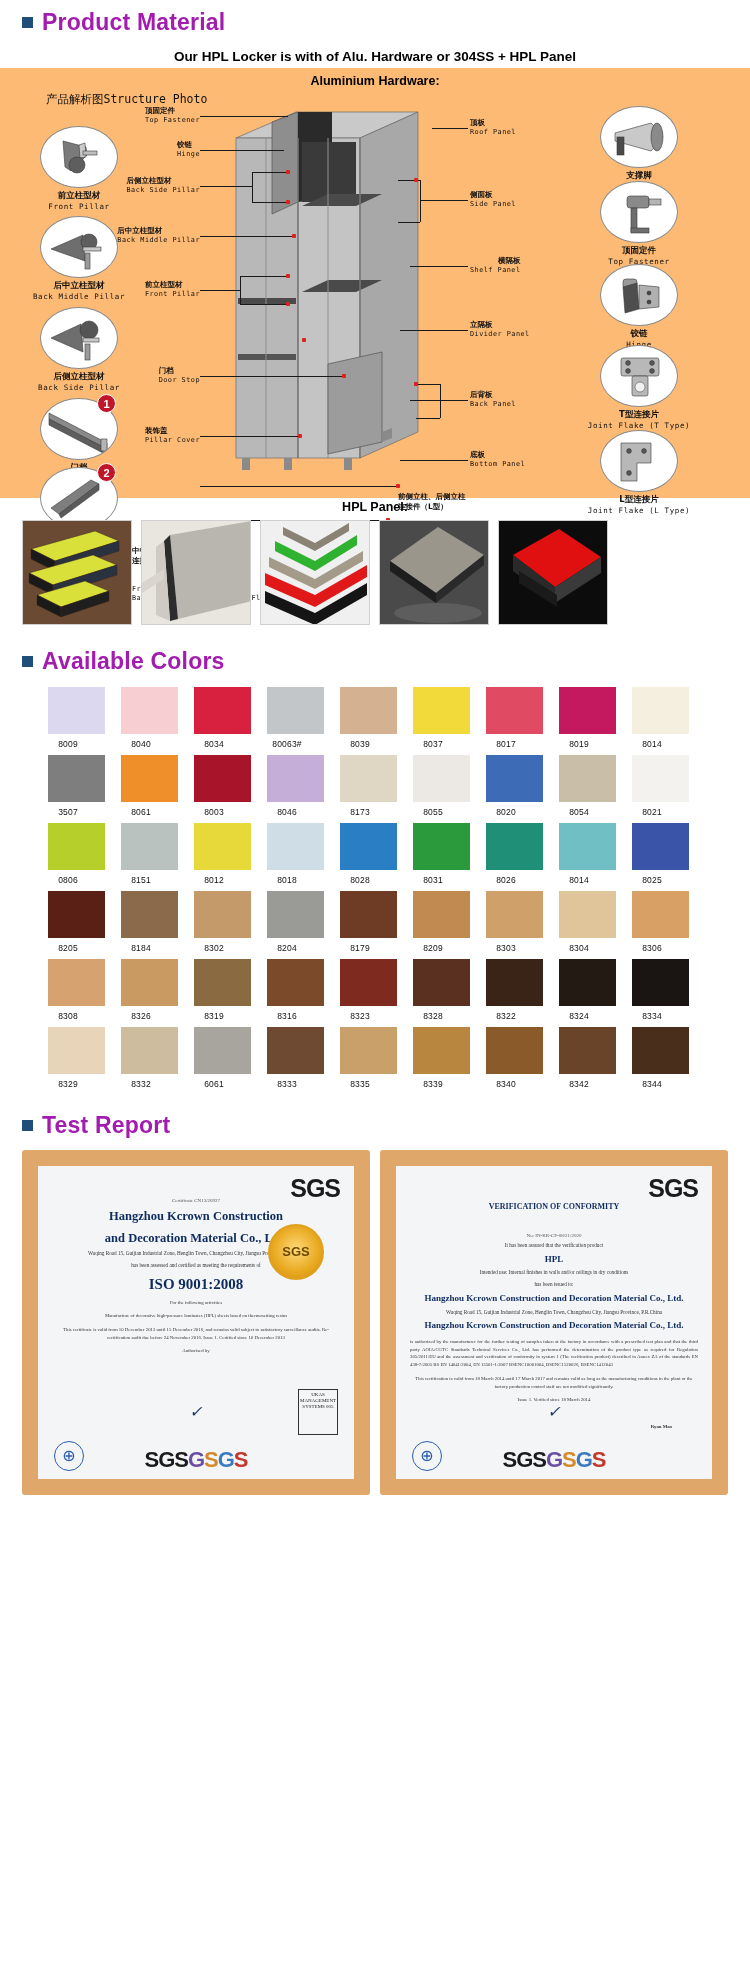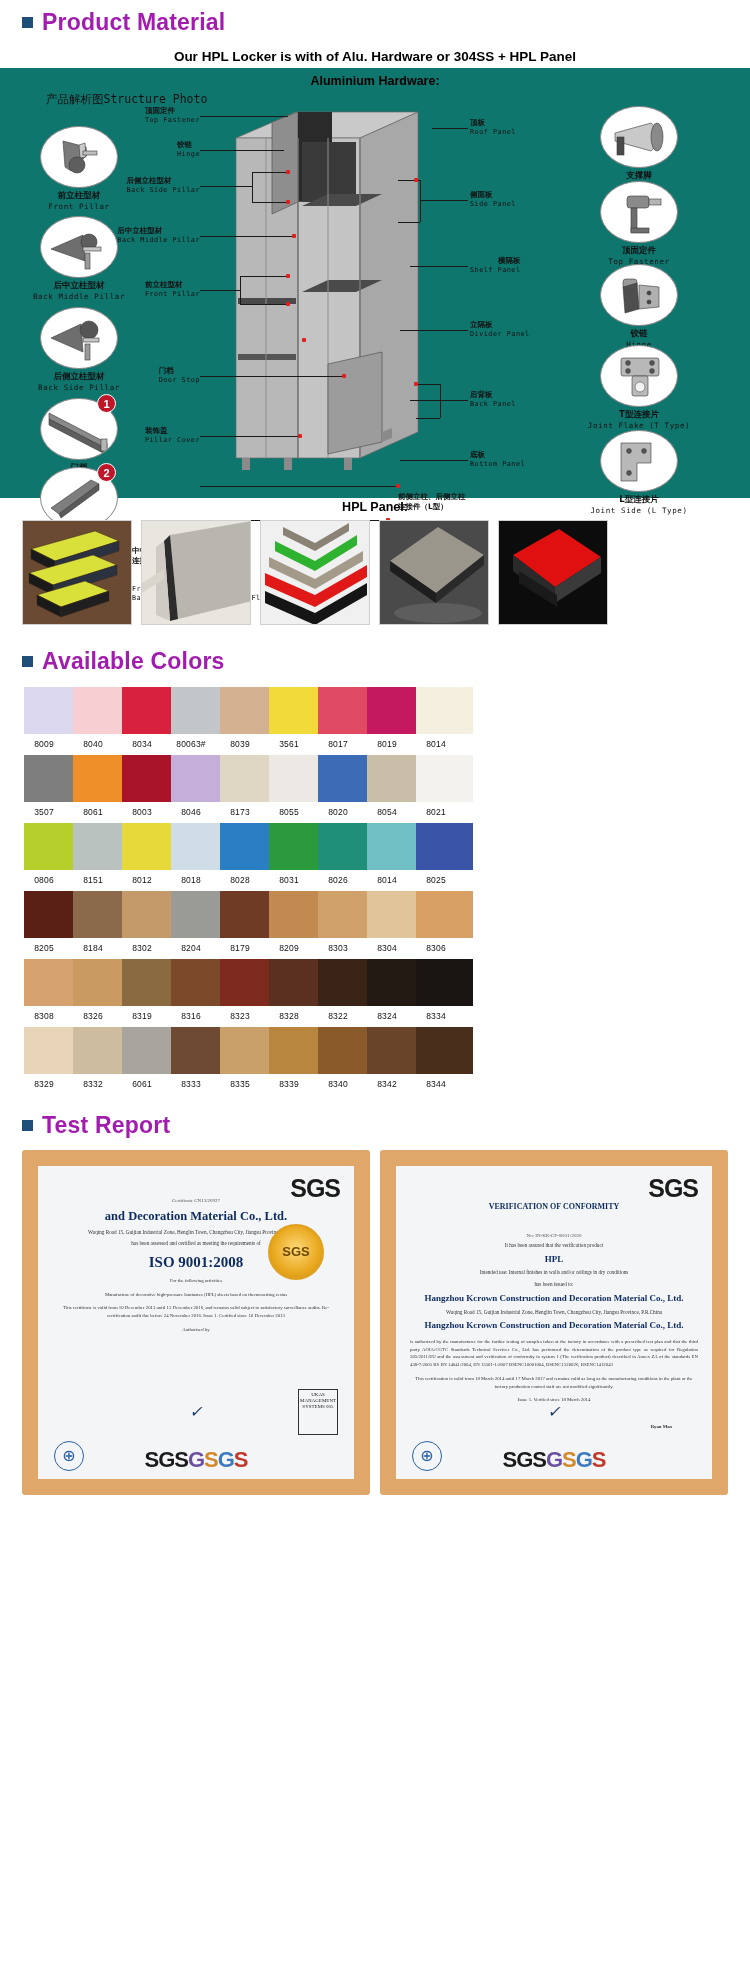--- a/index.html
+++ b/index.html
@@ -22,21 +22,21 @@
     letter-spacing:.2px; line-height:1.1;
   }
 
   .subtitle {
     text-align:center; font-size:13.5px; font-weight:bold; color:#000;
     padding:8px 0 4px 0;
   }
 
   
   .diagram {
-    position:relative; width:750px; height:430px; background:#0f766e;
+    position:relative; width:750px; height:430px; background:#fdba74;
     font-family:"DejaVu Sans Mono", monospace;
   }
   .alu-title {
     position:absolute; left:0; right:0; top:6px; text-align:center;
     font-size:12.5px; font-weight:bold; color:#000;
     font-family:"Liberation Sans", sans-serif;
   }
   .struct-label {
     position:absolute; left:46px; top:24px; font-size:11.5px;
     color:#111; white-space:nowrap;
@@ -88,21 +88,21 @@
     display:flex; gap:9px; padding:0 22px 14px 22px; justify-content:flex-start;
   }
   .hpl-cell {
     width:110px; height:105px; border:1px solid #d0d0d0; overflow:hidden;
     position:relative; background:#eee;
   }
 
   
   .colors-wrap { padding:6px 20px 8px 24px; }
   .color-row { display:flex; gap:9px; margin-bottom:6px; }
-  .color-cell { width:40px; }
+  .color-cell { width:40px;margin-left:24px; }
   .swatch { width:57px; height:47px; display:block; }
   .code {
     font-size:8.5px; text-align:center; color:#111; padding-top:5px;
     font-family:"Liberation Sans", sans-serif; letter-spacing:.2px;
   }
 
   
   .reports { display:flex; gap:10px; padding:6px 22px 18px 22px;align-items:flex-end; }
   .cert-frame {
     width:350px; height:345px; position:relative;
@@ -325,21 +325,21 @@
           <g stroke="#3a3a3a" stroke-width=".6">
         <path d="M20 12 L50 12 L50 32 L36 32 L36 50 L20 50 Z" fill="#b8b8b8"></path>
         <circle cx="28" cy="20" r="2.4" fill="#555"></circle>
             <circle cx="43" cy="20" r="2.4" fill="#555"></circle>
         <circle cx="28" cy="42" r="2.4" fill="#555"></circle>
       </g>
         </svg>
     </div>
     <div class="chip-lbl" style="left:584px;top:426px;">
       <span class="cn">L型连接片</span><br>
-      <span class="en">Joint Side (L Type)</span>
+      <span class="en">Joint Flake (L Type)</span>
     </div>
 
     <div class="locker">
       <svg width="190" height="372" viewBox="0 0 190 372">
 
         <polygon points="4,36 64,10 186,10 128,36" fill="#c9c9c9" stroke="#6a6a6a" stroke-width=".7"></polygon>
 
         <rect x="4" y="36" width="62" height="320" fill="#b8b8b8" stroke="#6a6a6a" stroke-width=".7"></rect>
 
         <rect x="66" y="36" width="62" height="320" fill="#c4c4c4" stroke="#6a6a6a" stroke-width=".7"></rect>
@@ -565,21 +565,21 @@
         <div class="color-cell">
           <span class="swatch" style="background: rgb(195, 198, 201);"></span>
           <div class="code">80063#</div>
         </div>
         <div class="color-cell">
           <span class="swatch" style="background: rgb(211, 177, 145);"></span>
           <div class="code">8039</div>
         </div>
         <div class="color-cell">
           <span class="swatch" style="background: rgb(242, 218, 58);"></span>
-          <div class="code">3561</div>
+          <div class="code">8037</div>
         </div>
         <div class="color-cell">
           <span class="swatch" style="background: rgb(224, 74, 99);"></span>
           <div class="code">8017</div>
         </div>
         <div class="color-cell">
           <span class="swatch" style="background: rgb(196, 25, 95);"></span>
           <div class="code">8019</div>
         </div>
         <div class="color-cell">
@@ -783,20 +783,21 @@
     <span class="sec-bullet"></span>
     <span class="sec-title">Test Report</span>
   </div>
 
   <div class="reports">
 
     <div class="cert-frame">
       <div class="cert-inner">
         <div class="sgs-logo">SGS</div>
         <div class="cert-topline">Certificate CN13/20927</div>
+        <div class="cert-h">Hangzhou Kcrown Construction</div>
         <div class="cert-h">and Decoration Material Co., Ltd.</div>
         <div class="cert-sub">Wuqing Road 15, Guijian Industrial Zone, Henglin Town, Changzhou City, Jiangsu Province, P.R.China</div>
         <div class="cert-sub">has been assessed and certified as meeting the requirements of</div>
         <div class="cert-std">ISO 9001:2008</div>
         <div class="cert-p">For the following activities</div>
         <div class="cert-p">Manufacture of decorative high-pressure laminates (HPL) sheets based on thermosetting resins</div>
         <div class="cert-p">This certificate is valid from 10 December 2013 until 15 December 2016, and remains valid subject to satisfactory surveillance audits. Re-certification audit due before 24 November 2016. Issue 1. Certified since 10 December 2013</div>
         <div class="cert-p">Authorised by</div>
         <div class="seal">SGS</div>
         <div class="sig">✓</div>

